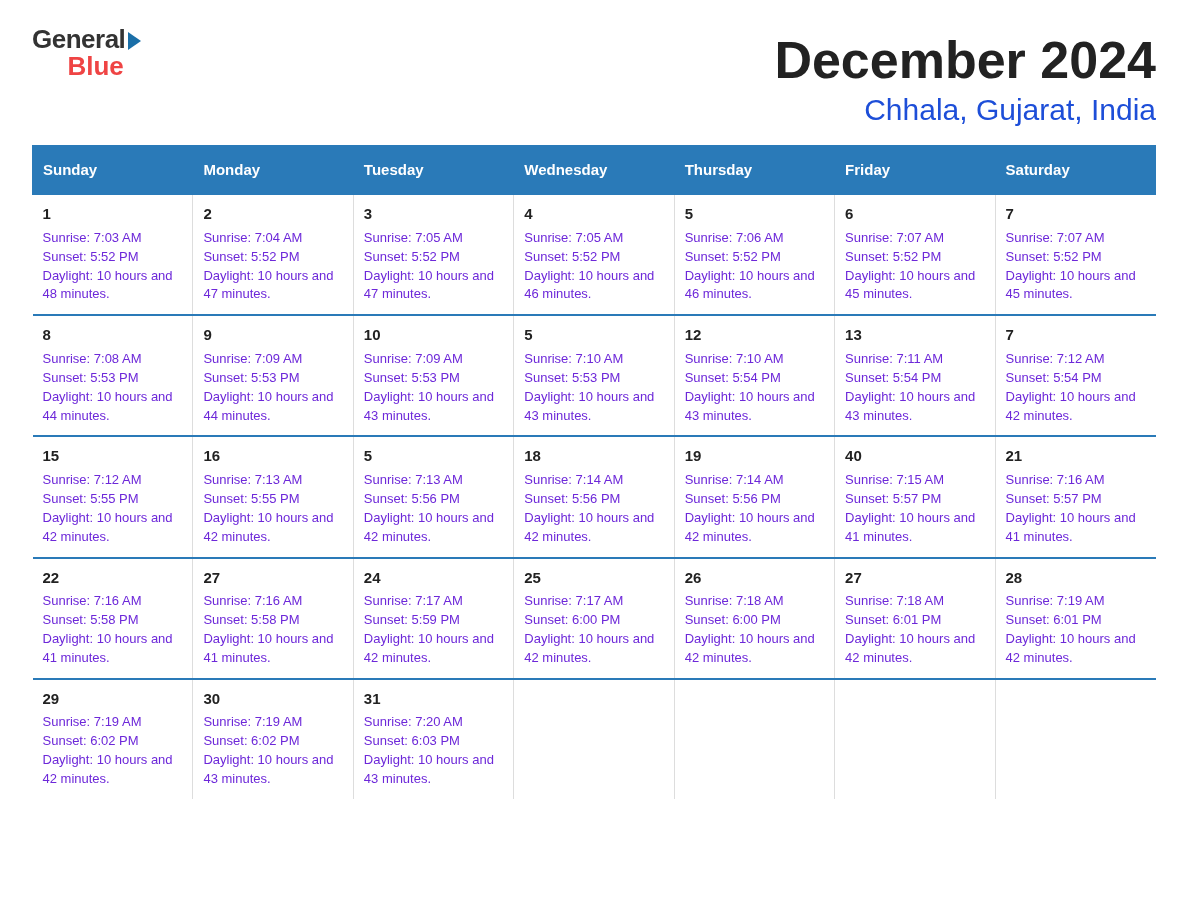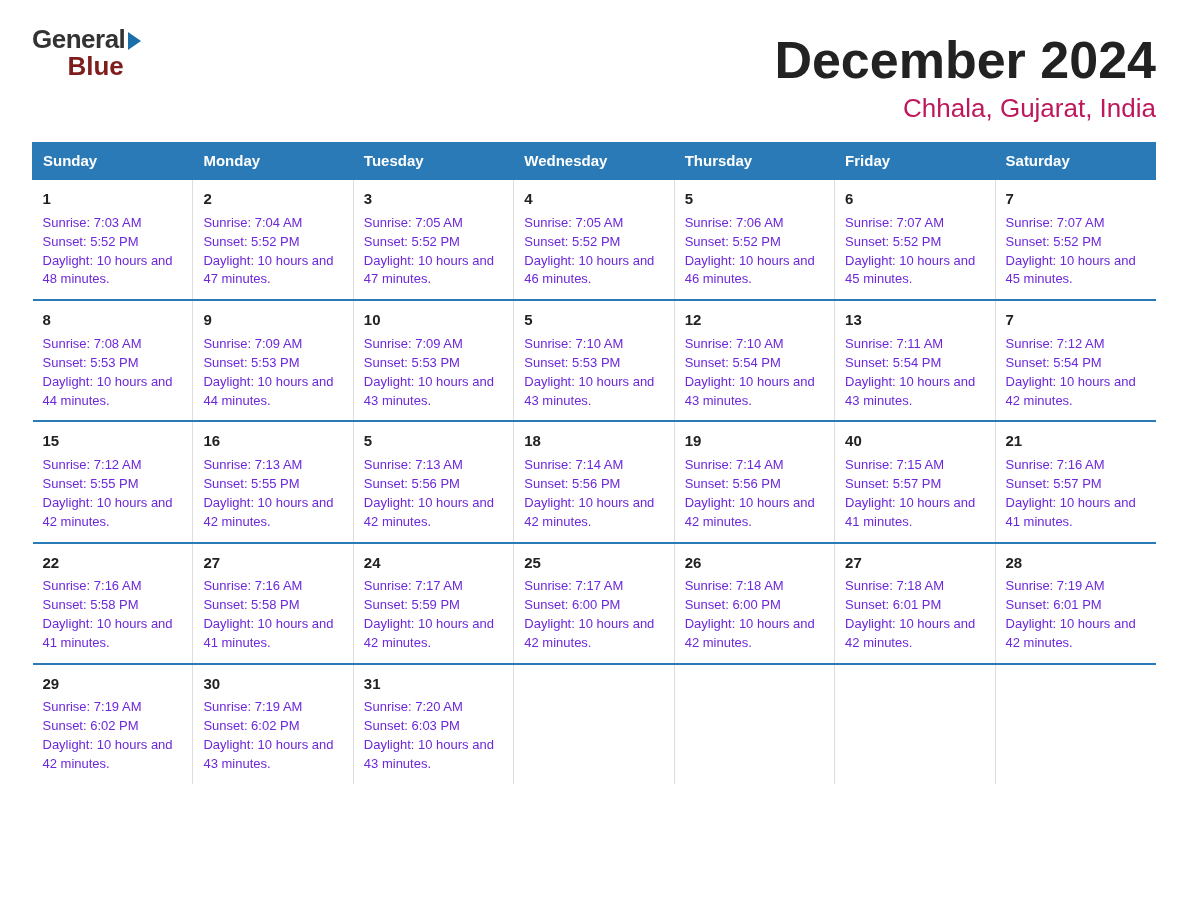--- a/index.html
+++ b/index.html
@@ -36,52 +36,52 @@
       height: 0;
       border-left: 13px solid #1a6fa8;
       border-top: 9px solid transparent;
       border-bottom: 9px solid transparent;
       margin-left: 3px;
       margin-top: 3px;
     }
     .logo-blue {
       font-size: 26px;
       font-weight: bold;
-      color: #7f1d1d;
+      color: #ef4444;
       margin-top: -4px;
       margin-left: 18px;
     }
     .title-area {
       text-align: right;
       margin-top: 8px;
     }
     .month-title {
       font-size: 52px;
       font-weight: bold;
       color: #222;
       line-height: 1.1;
     }
     .location {
-      font-size: 26px;
-      color: #be185d;
+      font-size: 30px;
+      color: #1d4ed8;
       margin-top: 4px;
     }
     table {
       width: 100%;
       border-collapse: collapse;
       table-layout: fixed;
     }
     thead tr {
       background: #2a7ab8;
     }
     thead th {
       color: #fff;
       font-size: 15px;
       font-weight: bold;
-      padding: 9px 10px;
+      padding: 15px 10px;
       text-align: left;
       border: 1px solid #2a7ab8;
     }
     tbody tr {
       border-top: 2px solid #2a7ab8;
     }
     tbody td {
       vertical-align: top;
       padding: 8px 10px 10px 10px;
       border-right: 1px solid #ddd;

